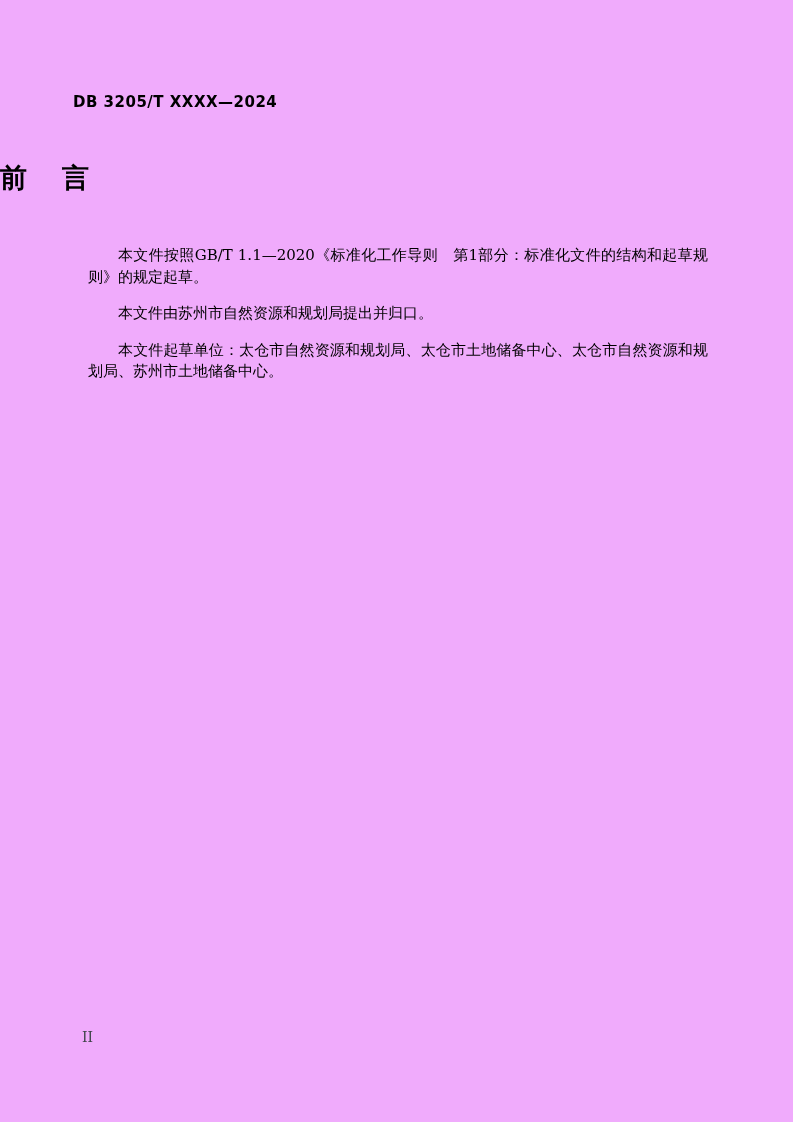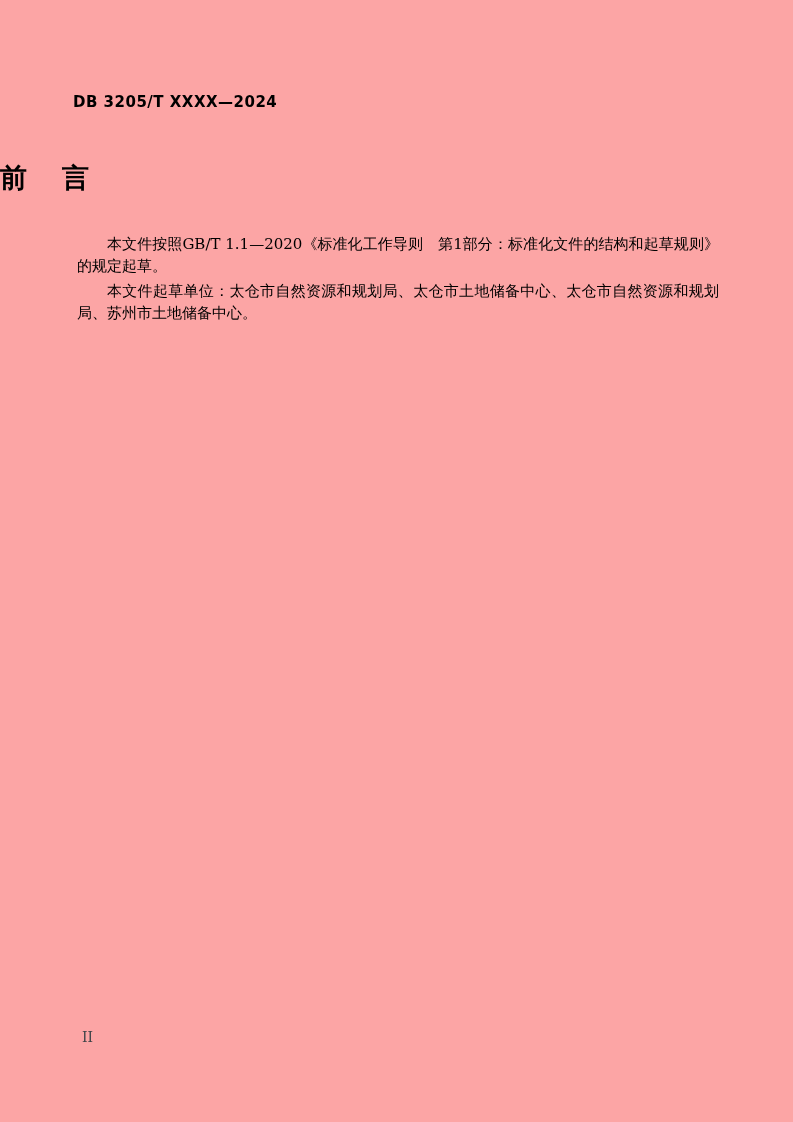--- a/index.html
+++ b/index.html
@@ -4,21 +4,21 @@
 <style>
   html, body {
     margin: 0;
     padding: 0;
     background: #ffffff;
   }
   .page {
     position: relative;
     width: 793px;
     height: 1122px;
-    background: #fca5a5;
+    background: #f0abfc;
     color: #000000;
     font-family: "DejaVu Serif", "Liberation Serif", serif;
     overflow: hidden;
   }
   .doc-header {
     position: absolute;
     left: 73px;
     top: 93px;
     font-family: "DejaVu Sans", "Liberation Sans", sans-serif;
     font-weight: bold;
@@ -39,21 +39,21 @@
   .doc-body {
     position: absolute;
     left: 73px;
     top: 230px;
     width: 650px;
     font-size: 15px;
     line-height: 21.6px;
     text-align: justify;
   }
   .doc-body p {
-    margin: 4px;
+    margin: 15px;
     padding: 0;
     text-indent: 2em;
   }
   .page-number {
     position: absolute;
     left: 82px;
     top: 1029px;
     font-size: 14px;
     color: #3d4347;
     font-family: "DejaVu Serif", "Liberation Serif", serif;
@@ -63,18 +63,19 @@
 <body>
 
 <div class="page">
 
   <div class="doc-header">DB 3205/T XXXX—2024</div>
 
   <div class="doc-title">前　言</div>
 
   <div class="doc-body">
     <p>本文件按照GB/T 1.1—2020《标准化工作导则　第1部分：标准化文件的结构和起草规则》的规定起草。</p>
+    <p>本文件由苏州市自然资源和规划局提出并归口。</p>
     <p>本文件起草单位：太仓市自然资源和规划局、太仓市土地储备中心、太仓市自然资源和规划局、苏州市土地储备中心。</p>
   </div>
 
   <div class="page-number">II</div>
 
 </div>
 
 </body></html>

